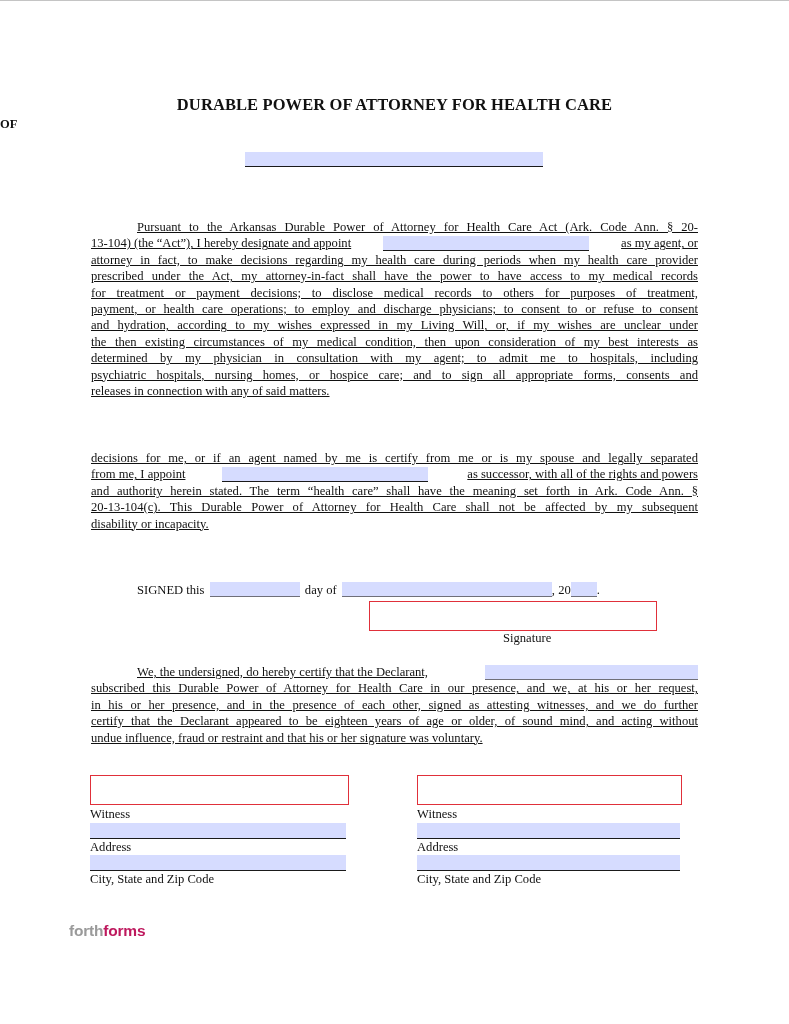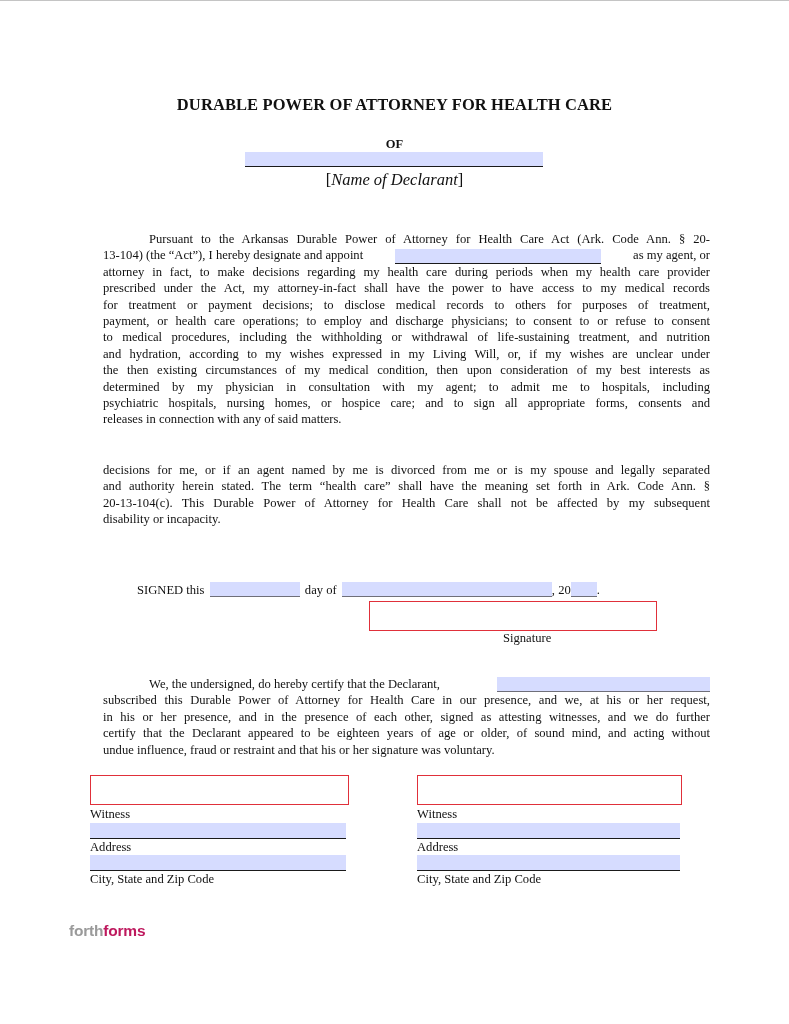--- a/index.html
+++ b/index.html
@@ -8,38 +8,38 @@
       font-family: "Liberation Serif", "DejaVu Serif", serif; color: #111111;
       overflow: hidden;
     }
     .topline { position: absolute; left: 0; top: 0; width: 789px; height: 1px; background: #c4c4c4; }
     .page { position: absolute; left: 0; top: 0; width: 789px; height: 1024px; }
 
     .title {
       position: absolute; left: 0; width: 789px; top: 95px; text-align: center;
       font-weight: bold; font-size: 16.5px; letter-spacing: 0.1px;
     }
-    .of { position: absolute; left: 0; width: 789px; top: 117px; text-align: center; font-weight: bold; font-size: 12.5px; margin-top: 20px; }
+    .of { position: absolute; left: 0; width: 789px; top: 117px; text-align: left; font-weight: bold; font-size: 12.5px; }
 
     .fld { background: #d6dcff; border: none; outline: none; padding: 0; margin: 0; display: inline-block; vertical-align: baseline; }
     .fld-u { border-bottom: 1px solid #1a1a1a; }
     .fld-ug { border-bottom: 1.5px solid #6f6f79; }
 
     .decl-field { position: absolute; left: 245px; top: 152px; width: 298px; height: 14px; }
     .decl-line { position: absolute; left: 245px; top: 166px; width: 298px; height: 1px; background: #1a1a1a; }
     .decl-label { position: absolute; left: 0; width: 789px; top: 170px; text-align: center; font-size: 16.5px; }
     .decl-label i { font-style: italic; }
 
     .para {
       position: absolute; left: 91px; width: 607px; font-size: 12.6px; line-height: 16.4px;
-      text-align: justify; margin: 12px;
+      text-align: justify; margin: 0; text-decoration: underline;
     }
     .para .ln { display: block; text-align: justify; text-align-last: justify; height: 16.4px; white-space: nowrap; overflow: visible; }
     .para .ln.last { text-align-last: left; }
-    .para .ln .fl { display:flex; justify-content: space-between; align-items: flex-end; }
+    .para .ln .fl { display:flex; justify-content: space-between; align-items: center; }
     .ind { display: inline-block; width: 46px; }
 
     .signed { position: absolute; top: 582px; left: 137px; font-size: 12.6px; white-space: nowrap; }
     .sigbox { position: absolute; border: 1px solid #e0303a; background: #ffffff; box-sizing: border-box; }
     .siglabel { position: absolute; font-size: 12.6px; }
 
     .wcol { position: absolute; width: 258px; font-size: 12.6px; margin-top: 12px; }
     .wlabel { position: absolute; left: 0; font-size: 12.6px; white-space: nowrap; }
     .wfield { position: absolute; left: 0; width: 256px; height: 15px; background: #d6dcff; border-bottom: 1px solid #1a1a1a; }
 
@@ -52,45 +52,50 @@
 
 <div class="topline"></div>
 
 <div class="page">
 
   <div class="title">DURABLE POWER OF ATTORNEY FOR HEALTH CARE</div>
   <div class="of">OF</div>
 
   <input class="fld decl-field" type="text" value="" style="">
   <div class="decl-line"></div>
-  <div class="decl-label"><span>[</span><i>Name of Declarant</i><span>]</span></div>
 
   <div class="para" style="top:219px;">
     <span class="ln"><span class="ind"></span><span>Pursuant to the Arkansas Durable Power of Attorney for Health Care Act (Ark. Code Ann. § 20-</span></span>
     <span class="ln" style="text-align-last:auto;">
       <span class="fl">
         <span>13-104) (the “Act”), I hereby designate and appoint</span>
         <input class="fld fld-u" style="width: 206px; height: 14px; margin-left: 4px; margin-right: 4px;" type="text" value="">
         <span>as my agent, or</span>
       </span>
     </span>
     <span class="ln">attorney in fact, to make decisions regarding my health care during periods when my health care provider</span>
     <span class="ln">prescribed under the Act, my attorney-in-fact shall have the power to have access to my medical records</span>
     <span class="ln">for treatment or payment decisions; to disclose medical records to others for purposes of treatment,</span>
     <span class="ln">payment, or health care operations; to employ and discharge physicians; to consent to or refuse to consent</span>
-    <span class="ln">to medical procedures, including the withholding or withdrawal of life-sustaining treatment, and nutrition</span>
     <span class="ln">and hydration, according to my wishes expressed in my Living Will, or, if my wishes are unclear under</span>
     <span class="ln">the then existing circumstances of my medical condition, then upon consideration of my best interests as</span>
     <span class="ln">determined by my physician in consultation with my agent; to admit me to hospitals, including</span>
     <span class="ln">psychiatric hospitals, nursing homes, or hospice care; and to sign all appropriate forms, consents and</span>
     <span class="ln last">releases in connection with any of said matters.</span>
   </div>
 
   <div class="para" style="top:450px;">
-    <span class="ln">decisions for me, or if an agent named by me is divorced from me or is my spouse and legally separated</span>
+    <span class="ln">decisions for me, or if an agent named by me is certify from me or is my spouse and legally separated</span>
+    <span class="ln" style="text-align-last:auto;">
+      <span class="fl">
+        <span>from me, I appoint</span>
+        <input class="fld fld-u" style="width: 206px; height: 14px; margin-left: 4px; margin-right: 6px;" type="text" value="">
+        <span>as successor, with all of the rights and powers</span>
+      </span>
+    </span>
     <span class="ln">and authority herein stated.  The term “health care” shall have the meaning set forth in Ark. Code Ann. §</span>
     <span class="ln">20-13-104(c).  This Durable Power of Attorney for Health Care shall not be affected by my subsequent</span>
     <span class="ln last">disability or incapacity.</span>
   </div>
 
   <div class="signed">
     <span>SIGNED this</span>
     <input class="fld fld-ug" style="width: 90px; height: 14px; margin: 0px 2px;" type="text" value="">
     <span>day of</span>
     <input class="fld fld-ug" style="width: 210px; height: 14px; margin-left: 2px;" type="text" value=""><span>, 20</span><input class="fld fld-ug" style="width: 26px; height: 14px;" type="text" value=""><span>.</span>

